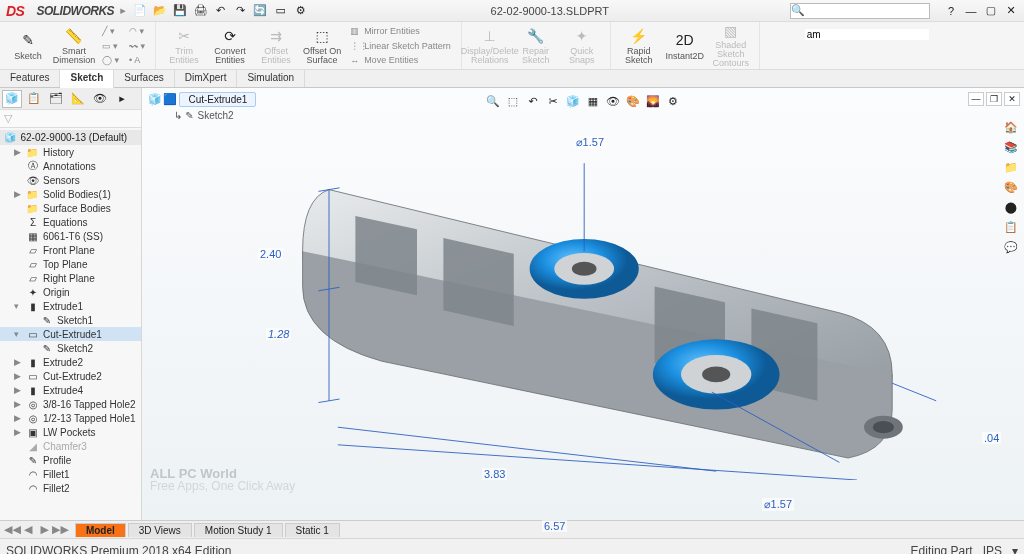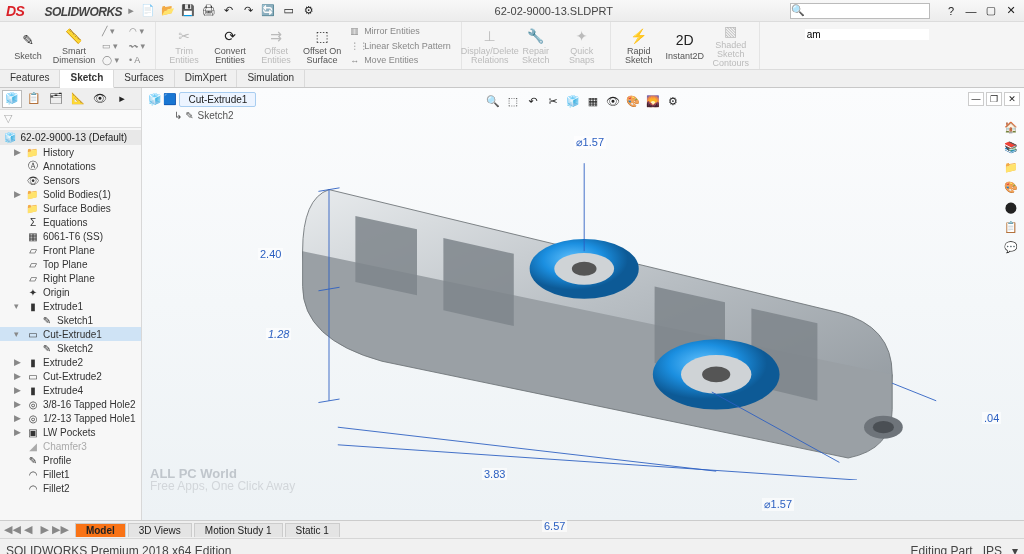--- a/index.html
+++ b/index.html
@@ -1,20 +1,20 @@
 <!DOCTYPE html>
 <html><head>
 <meta charset="utf-8">
 <style>
 * { margin: 0; padding: 0; box-sizing: border-box; font-family: "Segoe UI", Tahoma, sans-serif; }
 body { width: 1024px; height: 554px; overflow: hidden; background: #fff; font-size: 11px; color: #222; }
 
 
 .titlebar { height: 22px; background: linear-gradient(#f8f8f8,#ececec); display: flex; align-items: center; border-bottom: 1px solid #dcdcdc; }
-.logo { display: flex; align-items: flex-end; gap: 20px; padding: 0 6px; font-weight: bold; font-size: 12px; font-style: italic; letter-spacing: -0.5px; }
+.logo { display: flex; align-items: center; gap: 12px; padding: 0 6px; font-weight: bold; font-size: 12px; font-style: italic; letter-spacing: -0.5px; }
 .logo .ds { color: #da2128; font-size: 14px; }
 .logo .sw { color: #444; }
 .qat { display: flex; gap: 2px; margin-left: 6px; }
 .qat .btn, .win-controls .btn { width: 18px; height: 18px; display: flex; align-items: center; justify-content: center; border-radius: 2px; cursor: pointer; }
 .title-center { flex: 1; text-align: center; font-size: 11px; color: #444; }
 .search-box { width: 140px; height: 16px; border: 1px solid #bbb; background: #fff; margin-right: 12px; display: flex; align-items: center; }
 .search-box span.icon { width: 14px; text-align: center; color: #888; }
 .search-box input { border: none; outline: none; font-size: 10px; width: 100%; padding-left: 2px; margin-top: 48px; }
 .win-controls { display: flex; gap: 2px; padding-right: 4px; }
 
@@ -439,21 +439,21 @@
           <line x1="555" y1="300" x2="700" y2="380"></line>
           <line x1="760" y1="290" x2="810" y2="310"></line>
         </g>
       </svg>
       <div class="dim-label" style="top:8px; left:392px;">⌀1.57</div>
       <div class="dim-label" style="top:120px; left:76px;">2.40</div>
       <div class="dim-label" style="top:200px; left:84px;font-style:italic;">1.28</div>
       <div class="dim-label" style="top:340px; left:300px;">3.83</div>
       <div class="dim-label" style="top:392px; left:360px;">6.57</div>
       <div class="dim-label" style="top:370px; left:580px;">⌀1.57</div>
-      <div class="dim-label" style="top:284px; left:800px;">.04</div>
+      <div class="dim-label" style="top:304px; left:800px;">.04</div>
     </div>
 
     <div class="watermark">
       <div>ALL PC World</div>
       <div class="sub">Free Apps, One Click Away</div>
     </div>
   </div>
 </div>
 
 <div class="sheet-tabs">

